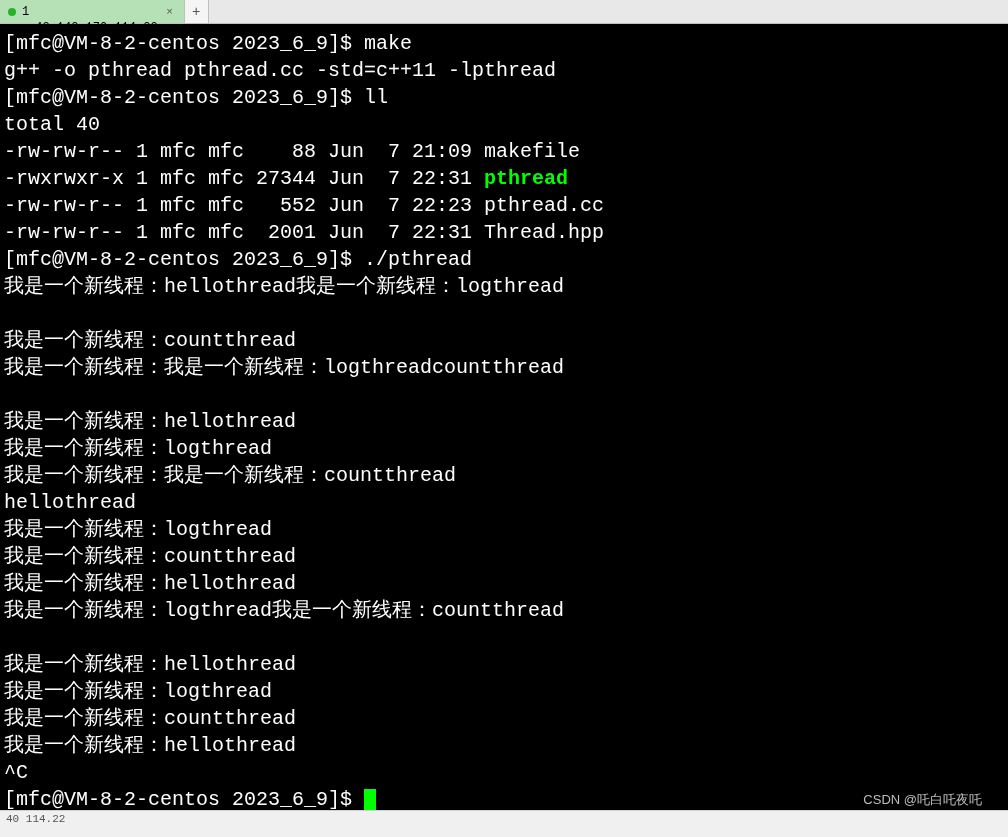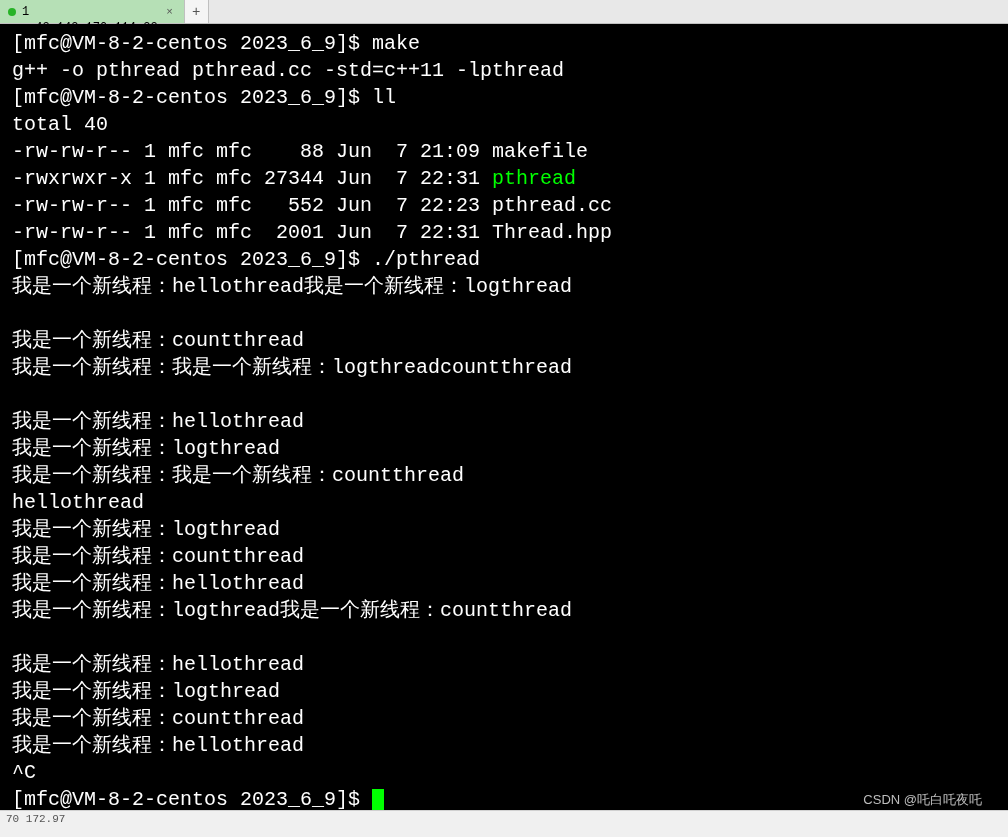--- a/index.html
+++ b/index.html
@@ -52,27 +52,27 @@
   color: #555;
   border-right: 1px solid #c0c0c0;
   background: #f5f5f5;
   cursor: pointer;
 }
 .terminal {
   background: #000;
   color: #fff;
   font-size: 20px;
   line-height: 27px;
-  padding: 6px 12px;
+  padding: 6px 4px;
   white-space: pre;
   font-family: "Consolas", "Courier New", "SimSun", monospace;
   height: 786px;
   overflow: hidden;
 }
-.exec { color: #00ff00; font-weight: normal; }
+.exec { color: #00ff00; font-weight: bold; }
 .cursor {
   display: inline-block;
   width: 12px;
   height: 22px;
   background: #00ff00;
   vertical-align: text-bottom;
 }
 .statusbar {
   height: 20px;
   background: #f0f0f0;
@@ -99,16 +99,16 @@
     <span>1</span>
     <span class="label">43.143.170.114:22</span>
     <span class="close">×</span>
   </div>
   <div class="addtab">+</div>
 </div>
 
 <div class="terminal" id="term"><div><span>[mfc@VM-8-2-centos 2023_6_9]$ make</span></div><div><span>g++ -o pthread pthread.cc -std=c++11 -lpthread</span></div><div><span>[mfc@VM-8-2-centos 2023_6_9]$ ll</span></div><div><span>total 40</span></div><div><span>-rw-rw-r-- 1 mfc mfc    88 Jun  7 21:09 makefile</span></div><div><span>-rwxrwxr-x 1 mfc mfc 27344 Jun  7 22:31 </span><span class="exec">pthread</span></div><div><span>-rw-rw-r-- 1 mfc mfc   552 Jun  7 22:23 pthread.cc</span></div><div><span>-rw-rw-r-- 1 mfc mfc  2001 Jun  7 22:31 Thread.hpp</span></div><div><span>[mfc@VM-8-2-centos 2023_6_9]$ ./pthread</span></div><div><span>我是一个新线程：hellothread我是一个新线程：logthread</span></div><div>&nbsp;</div><div><span>我是一个新线程：countthread</span></div><div><span>我是一个新线程：我是一个新线程：logthreadcountthread</span></div><div>&nbsp;</div><div><span>我是一个新线程：hellothread</span></div><div><span>我是一个新线程：logthread</span></div><div><span>我是一个新线程：我是一个新线程：countthread</span></div><div><span>hellothread</span></div><div><span>我是一个新线程：logthread</span></div><div><span>我是一个新线程：countthread</span></div><div><span>我是一个新线程：hellothread</span></div><div><span>我是一个新线程：logthread我是一个新线程：countthread</span></div><div>&nbsp;</div><div><span>我是一个新线程：hellothread</span></div><div><span>我是一个新线程：logthread</span></div><div><span>我是一个新线程：countthread</span></div><div><span>我是一个新线程：hellothread</span></div><div><span>^C</span></div><div><span>[mfc@VM-8-2-centos 2023_6_9]$ </span><span class="cursor"></span></div></div>
 
 <div class="statusbar">
-  <span>70 172.97</span>
+  <span>40 114.22</span>
 </div>
 
 <div class="watermark">CSDN @吒白吒夜吒</div>
 
 </body></html>

